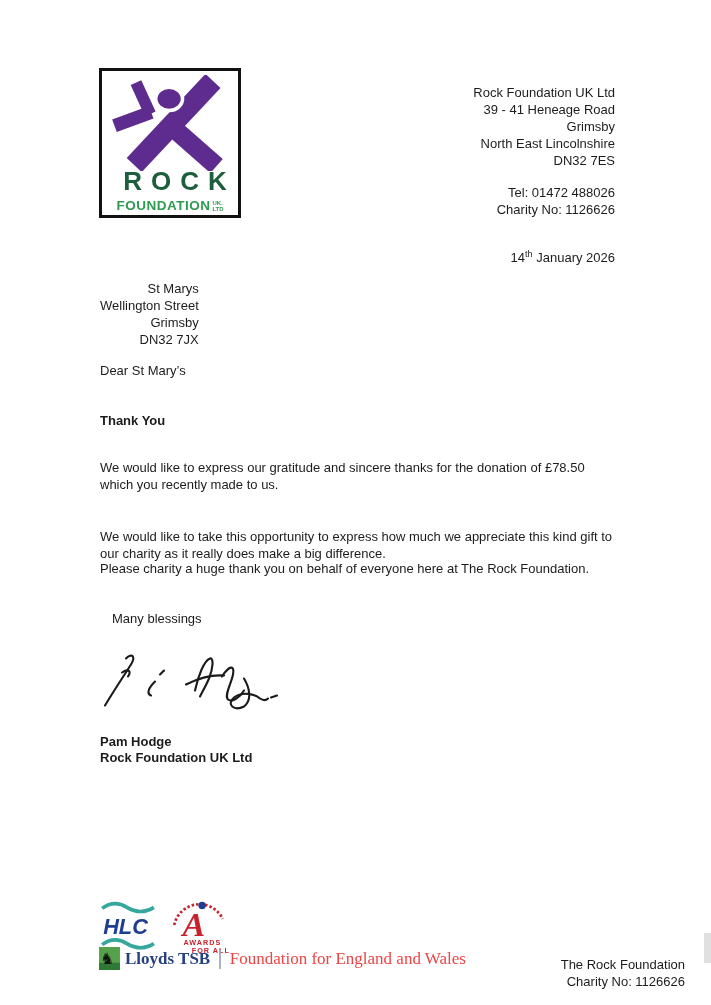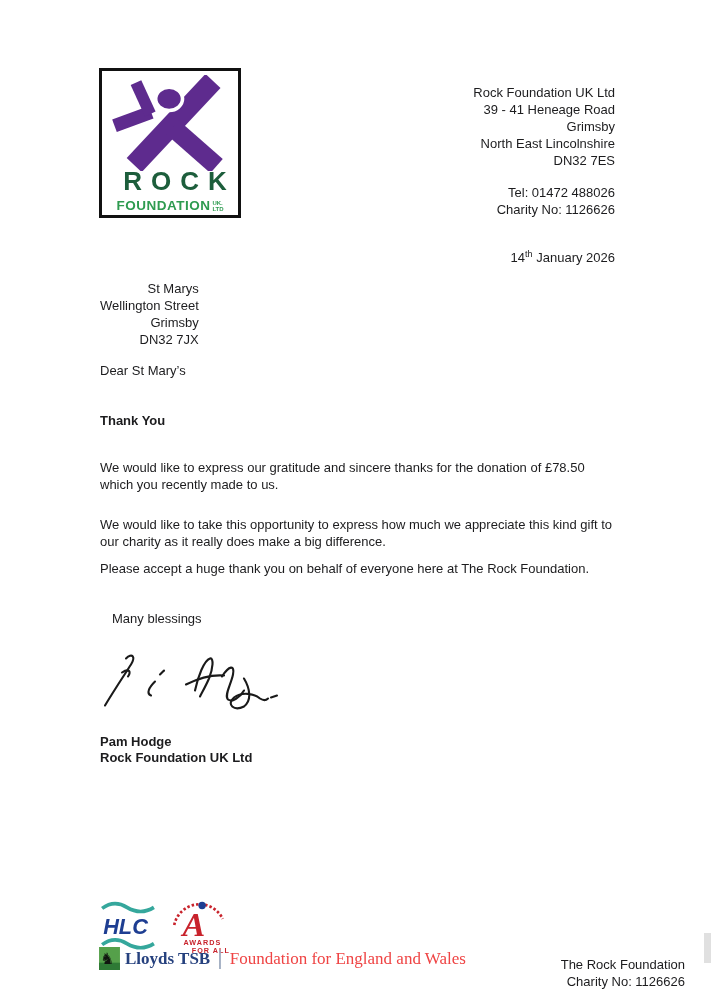--- a/index.html
+++ b/index.html
@@ -103,22 +103,22 @@
     <div>St Marys</div>
     <div>Wellington Street</div>
     <div>Grimsby</div>
     <div>DN32 7JX</div>
   </div>
 
   <div class="abs salutation">Dear St Mary’s</div>
   <div class="abs subject">Thank You</div>
 
   <div class="abs para" style="top:459px">We would like to express our gratitude and sincere thanks for the donation of £78.50 which you recently made to us.</div>
-  <div class="abs para" style="top:516px">We would like to take this opportunity to express how much we appreciate this kind gift to our charity as it really does make a big difference.</div>
-  <div class="abs para" style="top:560px">Please accept a huge thank you on behalf of everyone here at The Rock Foundation.</div>
+  <div class="abs para" style="top:528px">We would like to take this opportunity to express how much we appreciate this kind gift to our charity as it really does make a big difference.</div>
+  <div class="abs para" style="top:560px">Please charity a huge thank you on behalf of everyone here at The Rock Foundation.</div>
 
   <div class="abs closing">Many blessings</div>
 
   <svg class="abs" style="left:98px; top:648px" width="195" height="66" viewBox="0 0 195 65">
     <g stroke="#1a1a1a" stroke-width="2.1" fill="none" stroke-linecap="round">
       <path d="M28 10 C 34 4 38 8 33 16 C 26 27 16 42 7 57"></path>
       <path d="M24 24 C 30 20 34 22 30 28"></path>
       <path d="M57 33 C 51 39 48 45 53 47"></path>
       <path d="M62 26 L 66 22"></path>
       <path d="M97 42 C 100 28 106 12 112 10 C 116 9 115 20 111 30 C 108 37 104 44 102 48"></path>

